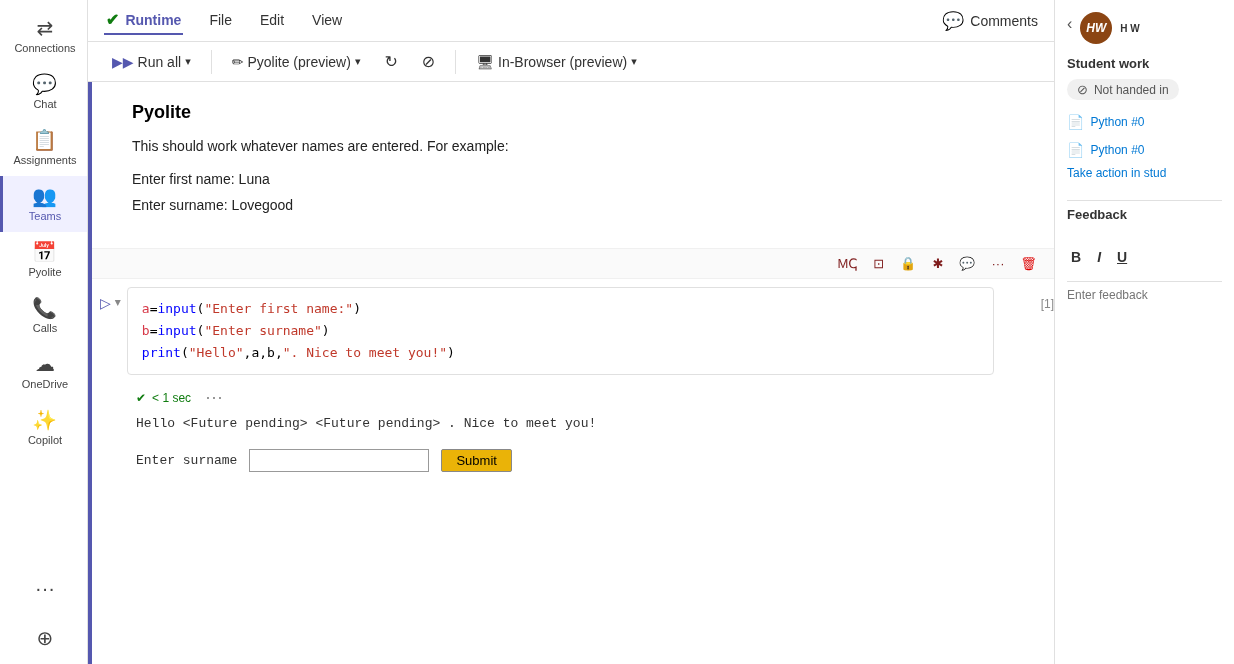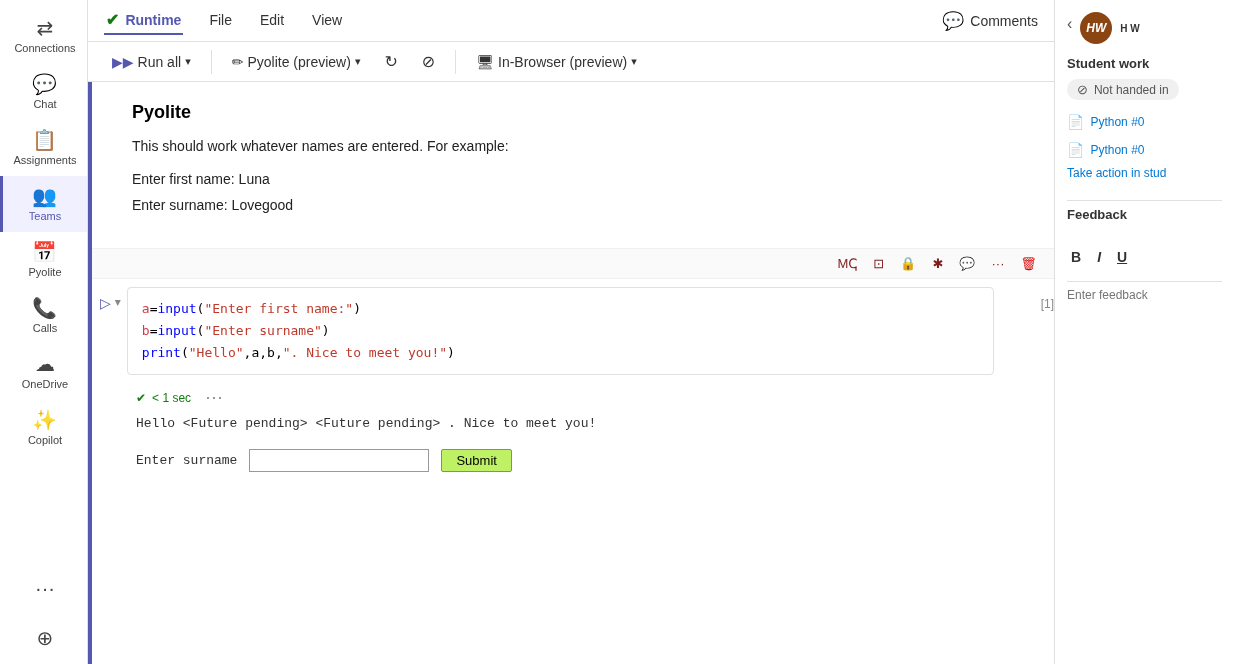--- a/index.html
+++ b/index.html
@@ -277,21 +277,21 @@
     }
     .input-field {
       border: 1px solid #999;
       padding: 3px 8px;
       font-size: 13px;
       font-family: 'Consolas', 'Courier New', monospace;
       width: 180px;
     }
     .submit-btn {
       padding: 3px 14px;
-      background: #bef264;
+      background: #eab308;
       border: 1px solid #888;
       font-size: 13px;
       cursor: pointer;
       border-radius: 2px;
     }
 
     
     .right-panel {
       width: 180px;
       background: #fff;

